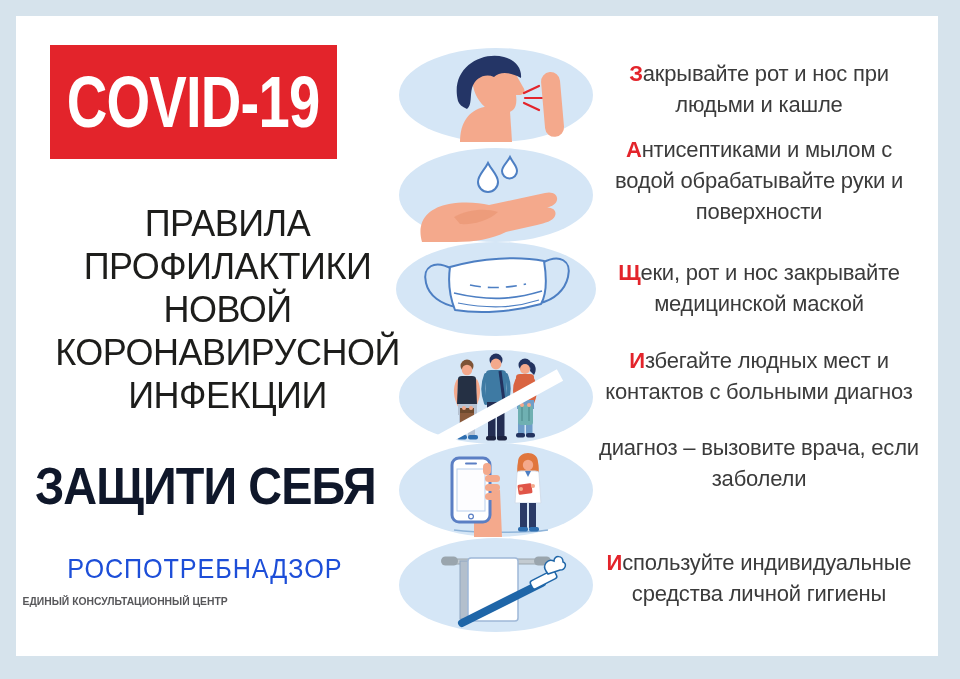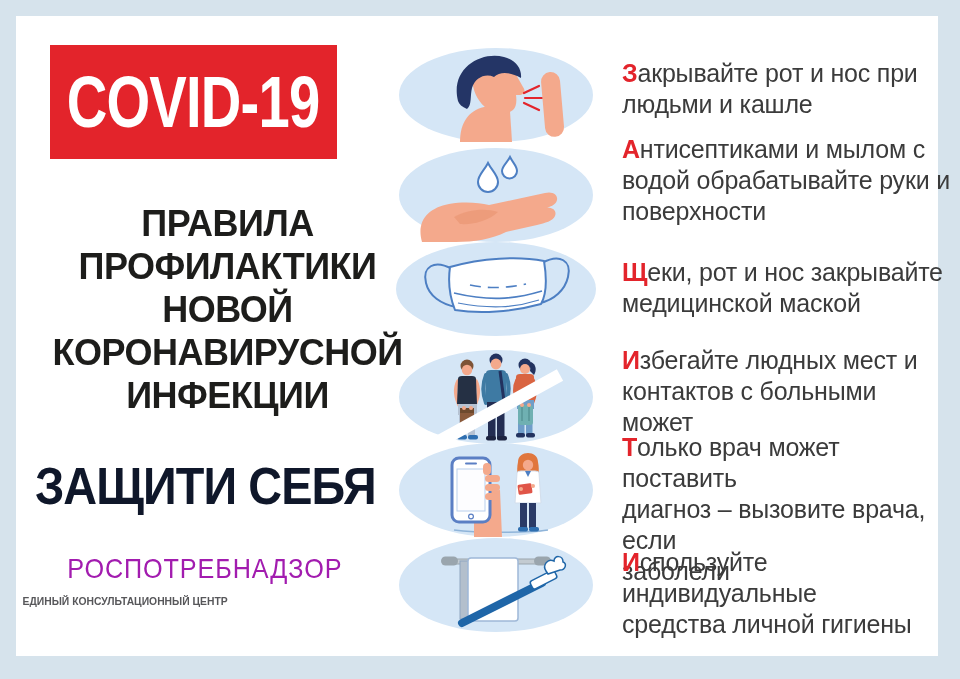--- a/index.html
+++ b/index.html
@@ -3,35 +3,35 @@
 <meta charset="utf-8">
 <style>
   html,body{margin:0;padding:0;}
   body{background:#d6e3ec;font-family:"Liberation Sans",sans-serif;}
   .poster{position:relative;width:960px;height:679px;background:#d6e3ec;overflow:hidden;}
   .sheet{position:absolute;left:16px;top:16px;width:922px;height:640px;background:#ffffff;}
 
   
   .badge{position:absolute;left:34px;top:29px;width:287px;height:114px;background:#e3242b;display:flex;align-items:center;justify-content:center;}
   .badge span{font-size:72px;font-weight:700;color:#fff;white-space:nowrap;letter-spacing:-1px;transform:scaleX(0.78);}
-  .headline{position:absolute;left:24px;top:186px;width:375px;text-align:center;font-weight:700;font-size:36px;line-height:43px;color:#1d1d1b;letter-spacing:-0.5px;}
+  .headline{position:absolute;left:24px;top:186px;width:375px;text-align:center;font-weight:400;font-size:36px;line-height:43px;color:#1d1d1b;letter-spacing:-0.5px;}
   .slogan{position:absolute;left:0;top:440px;width:378px;text-align:center;font-size:52px;font-weight:700;color:#0f172a;white-space:nowrap;}
   .slogan span{display:inline-block;transform:scaleX(0.9);letter-spacing:-1px;}
-  .org{position:absolute;left:0;top:537px;width:378px;text-align:center;font-size:28px;color:#a21caf;white-space:nowrap;}
+  .org{position:absolute;left:0;top:537px;width:378px;text-align:center;font-size:28px;color:#1d4ed8;white-space:nowrap;}
   .org span{display:inline-block;transform:scaleX(0.9);letter-spacing:1px;}
   .footer{position:absolute;left:0;top:577px;width:378px;font-size:11px;font-weight:700;color:#57575a;line-height:16px;}
   .footer .row span{display:inline-block;transform:scaleX(0.94);white-space:nowrap;}
   .footer .phone{color:#e3242b;margin-left:3px;}
 
   
   .ov{position:absolute;left:380px;width:200px;height:96px;}
   .ov1{top:31px}.ov2{top:131px}.ov3{top:225px}.ov4{top:333px}.ov5{top:426px}.ov6{top:521px}
 
   
-  .tip{position:absolute;left:606px;width:330px;font-size:25px;line-height:31px;color:#3b3b3b;letter-spacing:-0.2px;}
+  .tip{position:absolute;left:578px;width:330px;font-size:22px;line-height:31px;color:#3b3b3b;letter-spacing:-0.2px;text-align:center;}
   .t1{top:42px}.t2{top:118px}.t3{top:241px}.t4{top:329px}.t5{top:416px}.t6{top:531px}
   .tip .lead{color:#e3242b;font-weight:700;}
 </style>
 </head>
 <body>
 
 <div class="poster">
   <div class="sheet">
 
     <div class="badge">
@@ -191,25 +191,24 @@
       <div>поверхности</div>
     </div>
 
     <div class="tip t3">
       <div><span class="lead">Щ</span><span>еки, рот и нос закрывайте</span></div>
       <div>медицинской маской</div>
     </div>
 
     <div class="tip t4">
       <div><span class="lead">И</span><span>збегайте людных мест и</span></div>
-      <div>контактов с больными может</div>
+      <div>контактов с больными диагноз</div>
     </div>
 
     <div class="tip t5">
-      <div><span class="lead">Т</span><span>олько врач может поставить</span></div>
       <div>диагноз – вызовите врача, если</div>
       <div>заболели</div>
     </div>
 
     <div class="tip t6">
       <div><span class="lead">И</span><span>спользуйте индивидуальные</span></div>
       <div>средства личной гигиены</div>
     </div>
 
   </div>

